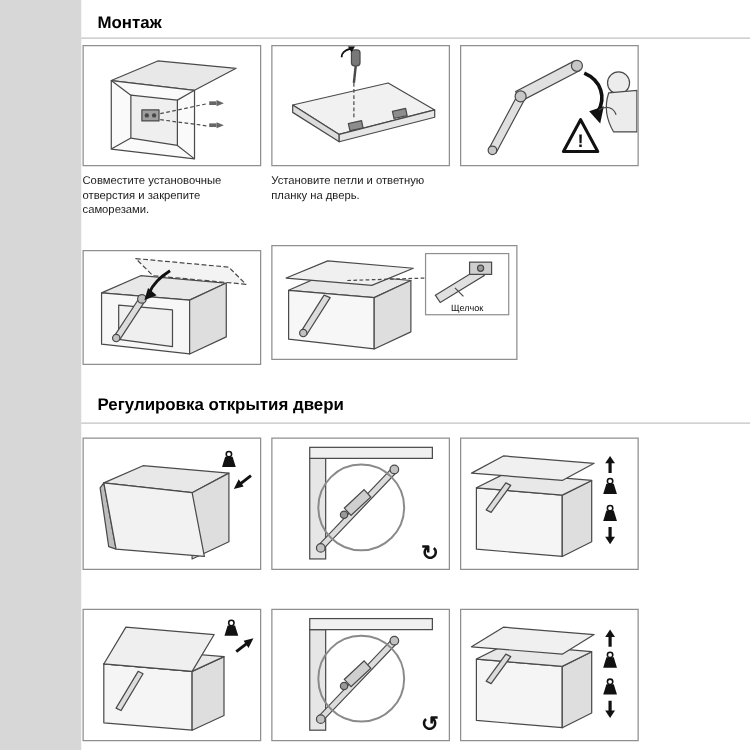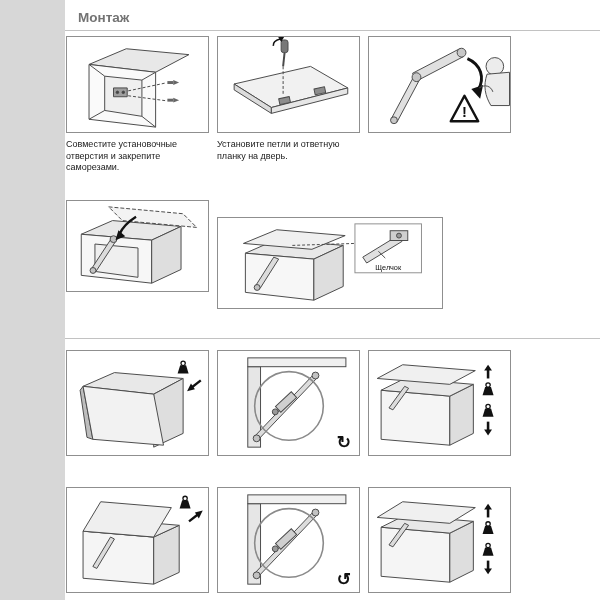--- a/index.html
+++ b/index.html
@@ -2,21 +2,21 @@
 <html><head>
 <meta charset="utf-8">
 <style>
   * { margin:0; padding:0; box-sizing:border-box; }
   html,body { background:#ffffff; }
   .page {
     position:relative; width:600px; height:600px; background:#ffffff;
     font-family:"Liberation Sans", sans-serif; color:#111; overflow:hidden;
   }
   .strip { position:absolute; left:0; top:0; width:65px; height:600px; background:#d7d7d7; }
-  .sec-title { position:absolute; left:78px; font-size:13.5px; font-weight:bold; color:#737373; }
+  .sec-title { position:absolute; left:78px; font-size:13.5px; font-weight:bold; color:#000000; }
   .rule { position:absolute; left:65px; width:535px; height:1px; background:#c2c2c2; }
   .panel { position:absolute; border:1px solid #8f8f8f; background:#fff; }
   .panel svg { display:block; width:100%; height:100%; }
   .caption { position:absolute; width:141px; font-size:9px; line-height:1.3; color:#1a1a1a; }
   .rot { position:absolute; font-size:17px; font-weight:bold; line-height:1; color:#111; }
   svg text { font-family:"Liberation Sans", sans-serif; }
 </style>
 </head>
 <body>
 
@@ -129,21 +129,21 @@
         <circle cx="47" cy="39" r="3.5" fill="#c2c2c2"></circle>
         <polygon points="42,6 118,13 132,27 56,20" fill="#f3f3f3" stroke-dasharray="4,2"></polygon>
       </g>
       <g>
         <path d="M70,16 C62,21 56,27 53,34" fill="none" stroke="#111" stroke-width="2.4"></path>
         <path d="M49,40 l3,-10 7,6 z" fill="#111"></path>
       </g>
     </svg>
   </div>
 
-  <div class="panel" style="left:217px;top:217px;width:226px;height:92px">
+  <div class="panel" style="left:217px;top:196px;width:197px;height:92px">
     <svg viewBox="0 0 197 92">
       <g stroke="#4a4a4a" stroke-width="1" stroke-linejoin="round">
         <polygon points="12,36 44,22 112,28 82,42" fill="#e8e8e8"></polygon>
         <polygon points="12,36 82,42 82,84 12,76" fill="#f7f7f7"></polygon>
         <polygon points="82,42 112,28 112,70 82,84" fill="#dedede"></polygon>
         <polygon points="10,26 44,12 114,18 80,32" fill="#f0f0f0"></polygon>
         <polygon points="22,70 27,72 46,42 41,40" fill="#dcdcdc"></polygon>
         <circle cx="24" cy="71" r="3" fill="#c2c2c2"></circle>
       </g>
       <line x1="60" y1="28" x2="124" y2="26" stroke="#4a4a4a" stroke-dasharray="3,2"></line>
@@ -153,20 +153,21 @@
           <polygon points="132,40 168,18 172,24 136,46" fill="#e0e0e0"></polygon>
           <rect x="160" y="13" width="18" height="10" fill="#cfcfcf"></rect>
           <circle cx="169" cy="18" r="2.5" fill="#9a9a9a"></circle>
           <path d="M148,34 l7,7" stroke-width="1" fill="none"></path>
         </g>
         <text x="158" y="53" text-anchor="middle" font-size="7.5" fill="#111">Щелчок</text>
       </g>
     </svg>
   </div>
 
+  <div class="sec-title" style="top:316px">Регулировка открытия двери</div>
   <div class="rule" style="top:338px"></div>
 
   <div class="panel" style="left:66px;top:350px;width:143px;height:106px">
     <svg viewBox="0 0 143 106">
       <g stroke="#4a4a4a" stroke-width="1" stroke-linejoin="round">
         <polygon points="16,36 48,22 118,28 88,44" fill="#e8e8e8"></polygon>
         <polygon points="88,44 118,28 118,84 88,98" fill="#dedede"></polygon>
         <polygon points="16,36 26,90 20,88 13,40" fill="#bdbdbd"></polygon>
         <polygon points="16,36 88,44 98,96 26,90" fill="#f2f2f2"></polygon>
       </g>

